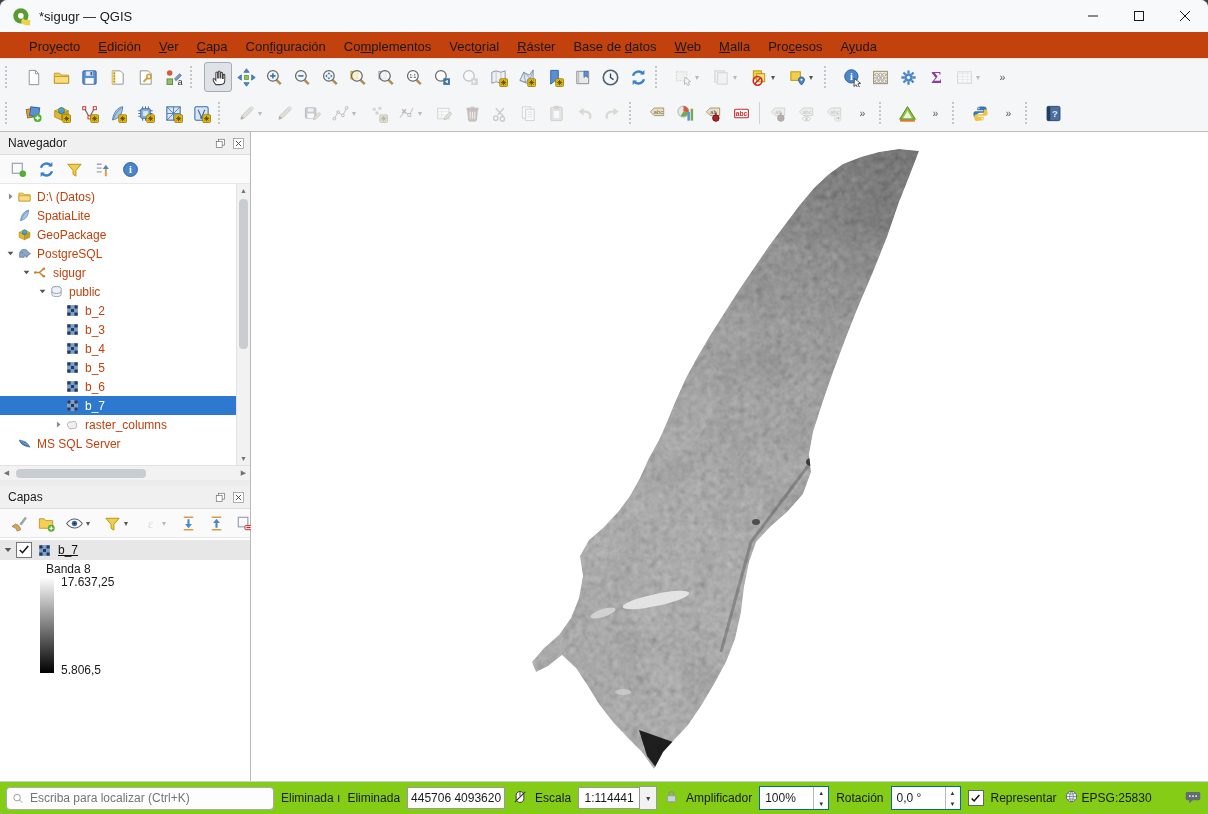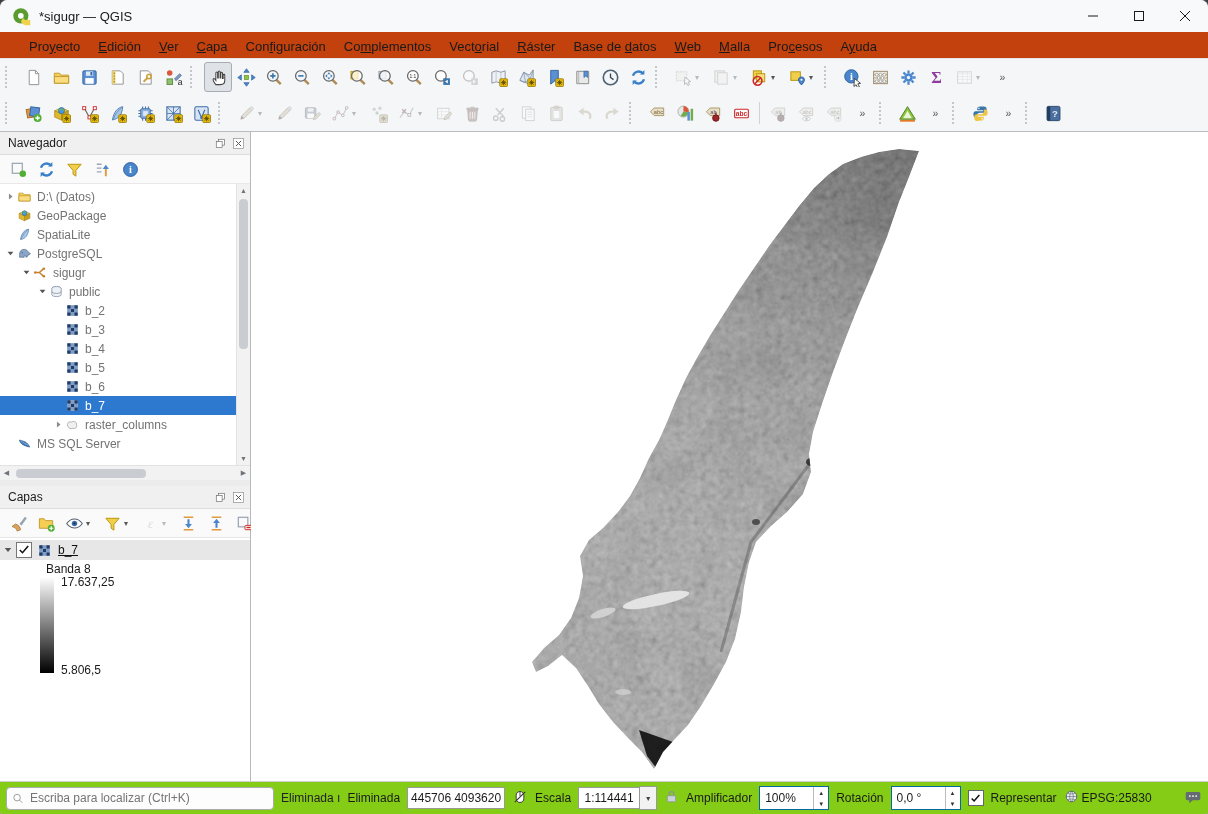--- a/index.html
+++ b/index.html
@@ -32,21 +32,21 @@
   .panel-title{font-size:12px;color:#1a1a1a;flex:1;}
   .panel-hbtn{width:16px;height:16px;margin-left:2px;display:flex;align-items:center;justify-content:center;}
   .panel-toolbar{height:28px;display:flex;align-items:center;background:#fafafa;padding:0 4px;border-bottom:1px solid #e8e8e8;flex:0 0 auto;}
   .panel-toolbar .tb-btn{height:24px;}
   .browser-panel{height:348px;flex:0 0 auto;}
   .splitter{height:6px;background:#ececec;flex:0 0 auto;}
   .layers-panel{flex:1;}
   
   .tree-wrap{position:relative;flex:1;min-height:0;overflow:hidden;}
   .tree{position:absolute;left:0;top:0;right:13px;bottom:0;padding-top:3px;}
-  .tree-row{display:flex;align-items:center;height:19px;font-size:12px;color:#737373;white-space:nowrap;}
+  .tree-row{display:flex;align-items:center;height:19px;font-size:12px;color:#c2410c;white-space:nowrap;}
   .tree-row.selected{background:#2e79d0;color:#fff;}
   .tw-exp{width:13px;flex:0 0 auto;display:flex;justify-content:center;}
   .tw-ico{width:17px;height:15px;flex:0 0 auto;display:flex;align-items:center;}
   .tw-label{padding-left:3px;}
   
   .vscroll{position:absolute;right:0;top:0;bottom:0;width:13px;background:#f2f2f2;border-left:1px solid #e2e2e2;display:flex;flex-direction:column;align-items:center;}
   .hscroll{height:14px;background:#f2f2f2;border-top:1px solid #e2e2e2;display:flex;align-items:center;flex:0 0 auto;}
   .sb-arrow{font-size:7px;color:#6f747a;width:13px;height:13px;display:flex;align-items:center;justify-content:center;}
   .vthumb{width:9px;height:150px;background:#c9cdd2;border-radius:4px;margin-top:2px;}
   .hthumb{height:9px;width:130px;background:#c9cdd2;border-radius:4px;margin-left:3px;}
@@ -876,39 +876,39 @@
                     <path d="M2.5 9h15v7h-15z" fill="#fadd80" stroke="#c19a2e"></path>
                   </svg>
                 </span>
                 <span class="tw-label">D:\ (Datos)</span>
               </div>
               <div class="tree-row">
                 <span style="width:4px;flex:0 0 auto;"></span>
                 <span class="tw-exp"></span>
                 <span class="tw-ico">
                   <svg viewBox="0 0 20 20" width="15" height="15">
-                    <path d="M2.8 7.2L10 4l7.2 3.2L10 10.4z" fill="#f2d14e" stroke="#ad8b1d" stroke-width=".8"></path>
-                    <path d="M2.8 7.2v6.6L10 17v-6.6z" fill="#e0b92e" stroke="#ad8b1d" stroke-width=".8"></path>
-                    <path d="M17.2 7.2v6.6L10 17v-6.6z" fill="#c8a01f" stroke="#ad8b1d" stroke-width=".8"></path>
-                    <circle cx="10" cy="7" r="3.2" fill="#4a9bd4" stroke="#2a6a9e" stroke-width=".8"></circle>
-                    <path d="M7.2 6.2c1.8-1.4 3.8-1.4 5.6.6" fill="none" stroke="#6fbf4f"></path>
-                  </svg>
-                </span>
-                <span class="tw-label">GeoPackage</span>
+                    <path d="M15.5 2.8c-5.5 1.2-9.5 5.5-10.8 14 6.5-1.2 10.3-5.8 10.8-14z" fill="#a9c8e8" stroke="#5580b0"></path>
+                    <path d="M5.5 16C8 10 11 6.5 14.5 4" fill="none" stroke="#5580b0" stroke-width=".8"></path>
+                  </svg>
+                </span>
+                <span class="tw-label">SpatiaLite</span>
               </div>
               <div class="tree-row">
                 <span style="width:4px;flex:0 0 auto;"></span>
                 <span class="tw-exp"></span>
                 <span class="tw-ico">
                   <svg viewBox="0 0 20 20" width="15" height="15">
-                    <path d="M15.5 2.8c-5.5 1.2-9.5 5.5-10.8 14 6.5-1.2 10.3-5.8 10.8-14z" fill="#a9c8e8" stroke="#5580b0"></path>
-                    <path d="M5.5 16C8 10 11 6.5 14.5 4" fill="none" stroke="#5580b0" stroke-width=".8"></path>
-                  </svg>
-                </span>
-                <span class="tw-label">SpatiaLite</span>
+                    <path d="M2.8 7.2L10 4l7.2 3.2L10 10.4z" fill="#f2d14e" stroke="#ad8b1d" stroke-width=".8"></path>
+                    <path d="M2.8 7.2v6.6L10 17v-6.6z" fill="#e0b92e" stroke="#ad8b1d" stroke-width=".8"></path>
+                    <path d="M17.2 7.2v6.6L10 17v-6.6z" fill="#c8a01f" stroke="#ad8b1d" stroke-width=".8"></path>
+                    <circle cx="10" cy="7" r="3.2" fill="#4a9bd4" stroke="#2a6a9e" stroke-width=".8"></circle>
+                    <path d="M7.2 6.2c1.8-1.4 3.8-1.4 5.6.6" fill="none" stroke="#6fbf4f"></path>
+                  </svg>
+                </span>
+                <span class="tw-label">GeoPackage</span>
               </div>
               <div class="tree-row">
                 <span style="width:4px;flex:0 0 auto;"></span>
                 <span class="tw-exp">
                   <svg viewBox="0 0 20 20" width="9" height="9">
                     <path d="M3.5 6l6.5 8 6.5-8z" fill="#555"></path>
                   </svg>
                 </span>
                 <span class="tw-ico">
                   <svg viewBox="0 0 20 20" width="15" height="15">

